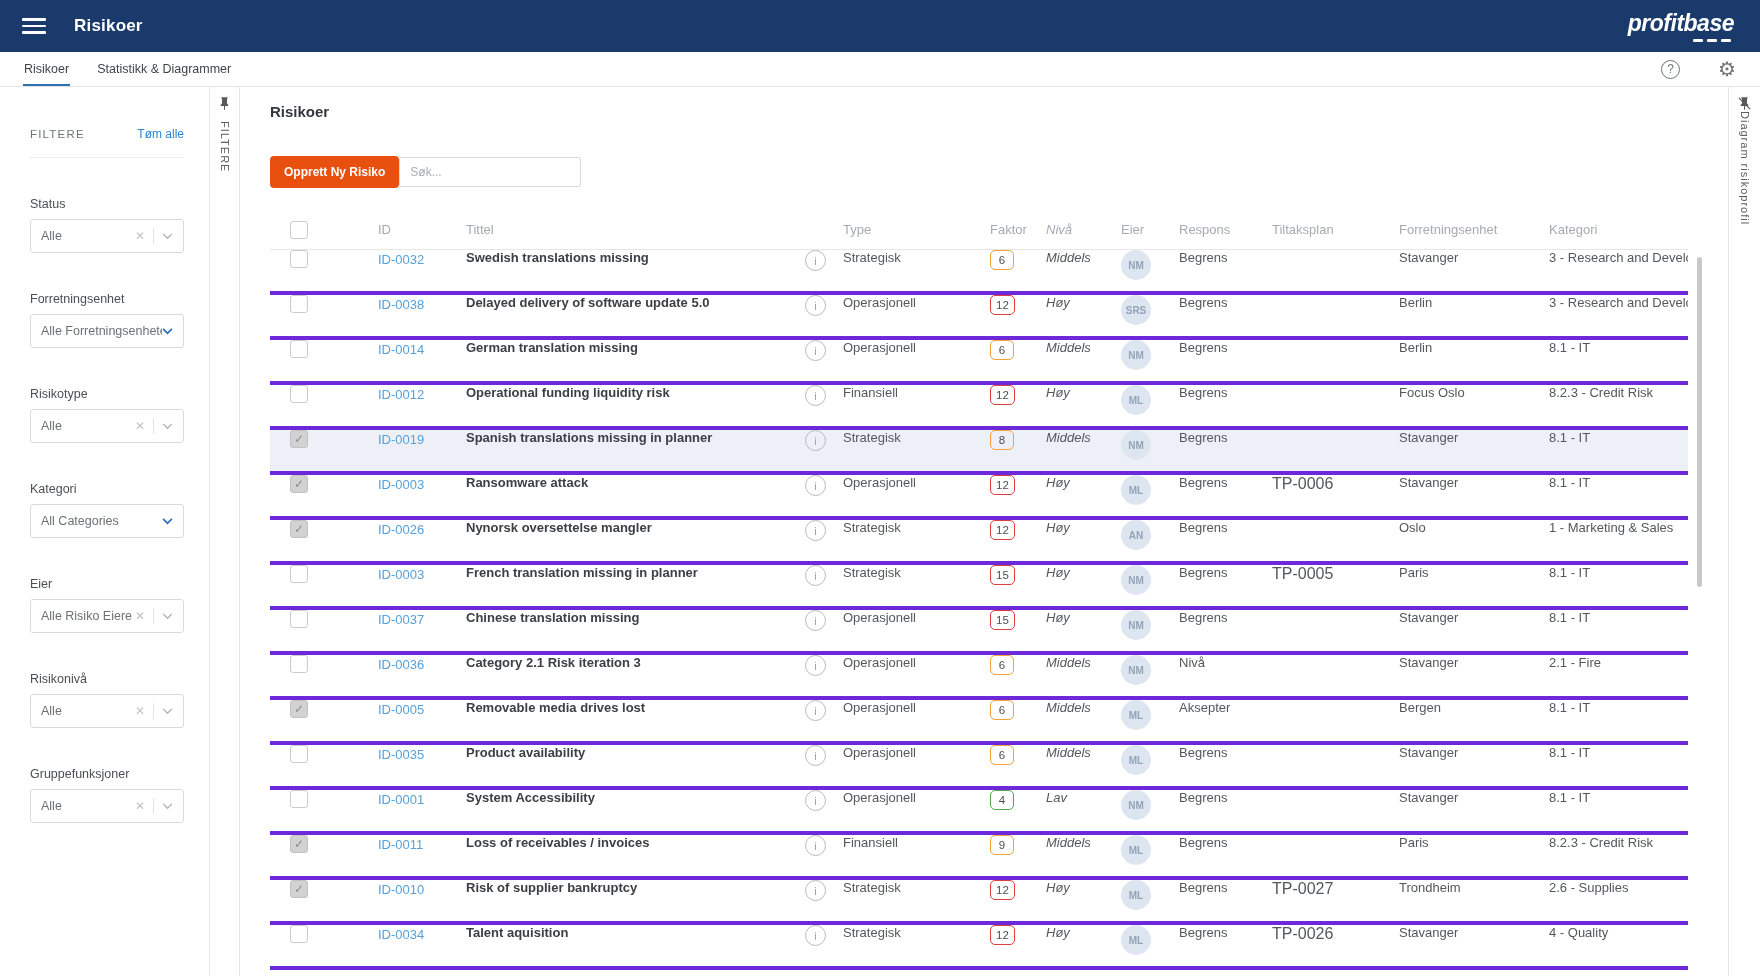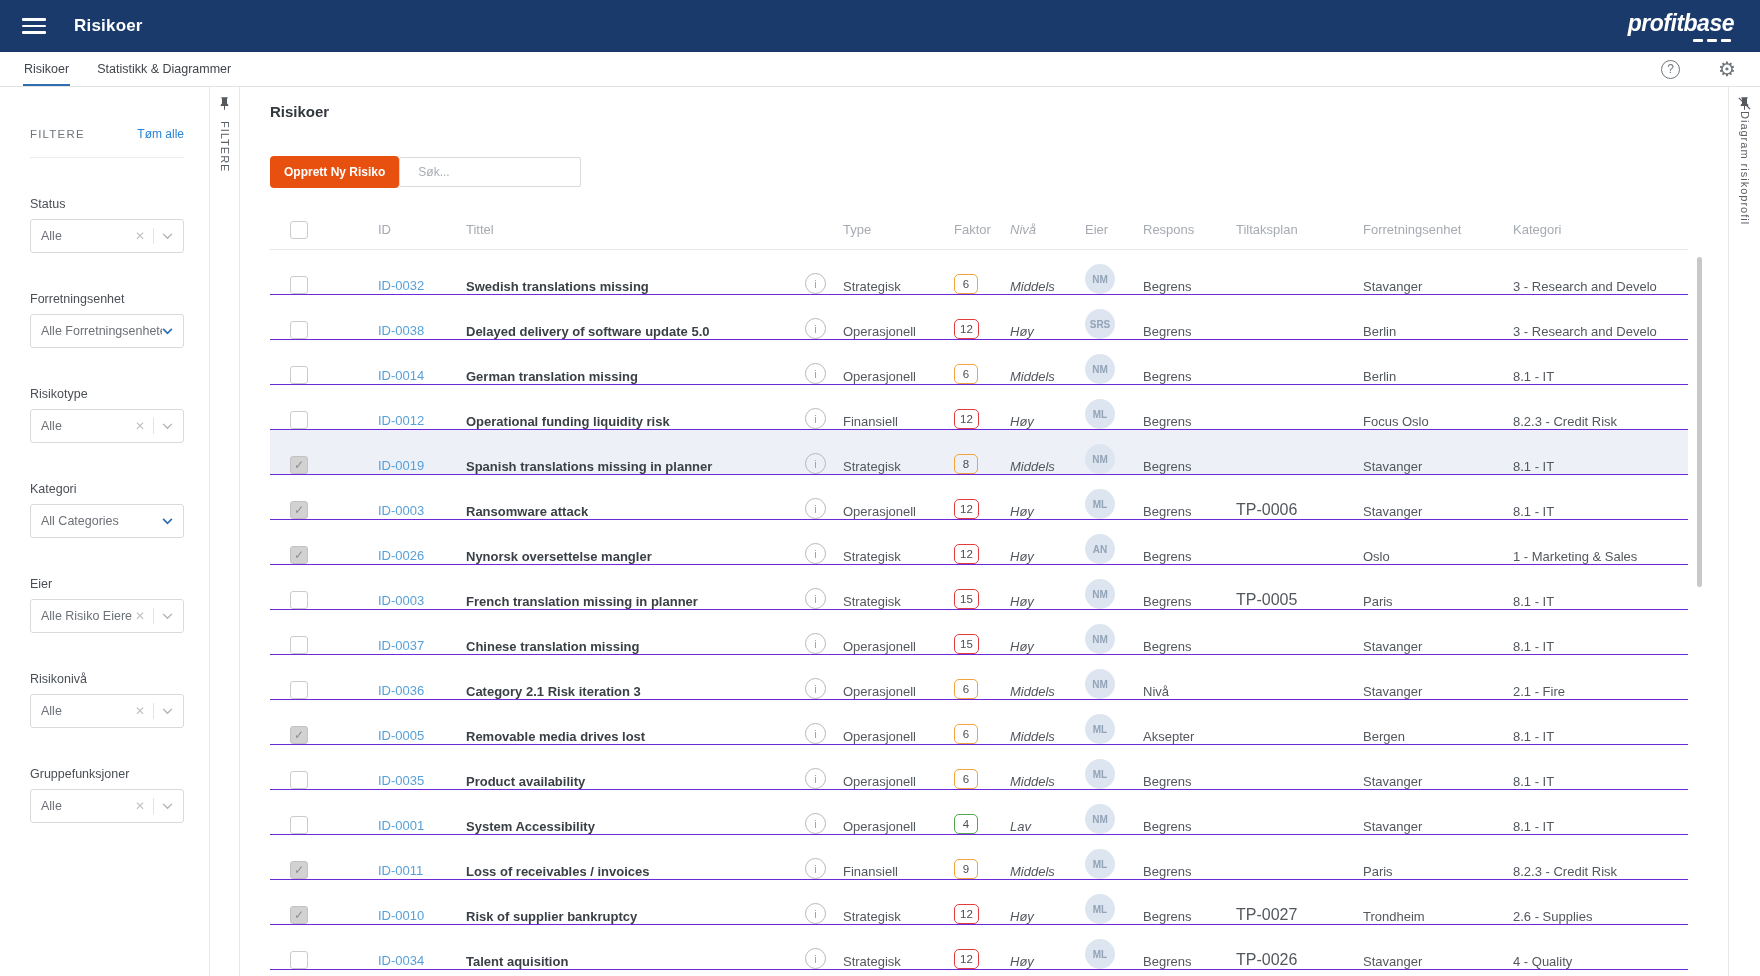--- a/index.html
+++ b/index.html
@@ -63,39 +63,39 @@
 
   
   .main { flex:1; min-width:0; position:relative; padding-left:30px; }
   .main-title { padding-top:16px; font-size:15px; font-weight:bold; color:#33383d; }
   .actions-row { margin-top:36px; display:flex; justify-content:flex-start;
                  align-items:center; padding-right:20px; }
   .create-btn { background:#e8500f; color:#fff; font-size:12px; font-weight:bold;
                 padding:9px 14px; border:none; border-radius:4px; cursor:pointer;
                 font-family:"Liberation Sans", sans-serif; }
   .search-input { width:182px; height:30px; border:1px solid #d8dbde; border-radius:2px;
-                  padding:0 18px; font-size:12px; color:#555;
+                  padding:0 10px; font-size:12px; color:#555;
                   font-family:"Liberation Sans", sans-serif; }
   .search-input::placeholder { color:#a8adb2; }
 
   
   .table { margin-top:22px; margin-right:40px; }
   .thead { display:flex; align-items:center; height:40px; color:#a6abb2; font-size:13px;
            border-bottom:1px solid #e6e6e6; }
-  .trow { display:flex; align-items:flex-end; height:45px; border-bottom:1px solid #6d28d9;
+  .trow { display:flex; align-items:flex-start; height:45px; border-bottom:4px solid #6d28d9;
           cursor:pointer; }
   .trow.hl { background:#edf1f7; }
   .cell { padding-right:8px; white-space:nowrap; overflow:hidden; flex:none; }
   .c-check { width:60px; padding-left:20px; display:flex; align-items:center; }
   .c-id { width:88px;margin-left:48px; }
   .c-tittel { width:330px; font-weight:bold; color:#3a4046; font-size:13px; }
   .thead .c-tittel { font-weight:normal; color:#a6abb2; }
   .c-info { width:47px; display:flex; justify-content:center; }
   .c-type { width:111px; color:#53585e; font-size:13px; }
-  .c-faktor { width:56px; }
+  .c-faktor { width:56px;margin-left:36px; }
   .c-niva { width:75px; color:#53585e; font-size:13px;font-style:italic; }
   .c-eier { width:58px; }
   .c-respons { width:93px; color:#53585e; font-size:13px; }
   .c-tiltak { width:127px; color:#53585e; font-size:16px; }
   .c-forretning { width:150px; color:#53585e; font-size:13px; }
   .c-kategori { flex:1 1 auto; color:#53585e; font-size:13px; }
   .thead .cell { color:#a6abb2; font-size:13px; }
 
   .idlink { color:#58a0d8; font-size:13px; text-decoration:none; }
   .info-circle { width:21px; height:21px; border:1.5px solid #b5b9bd; border-radius:50%;

